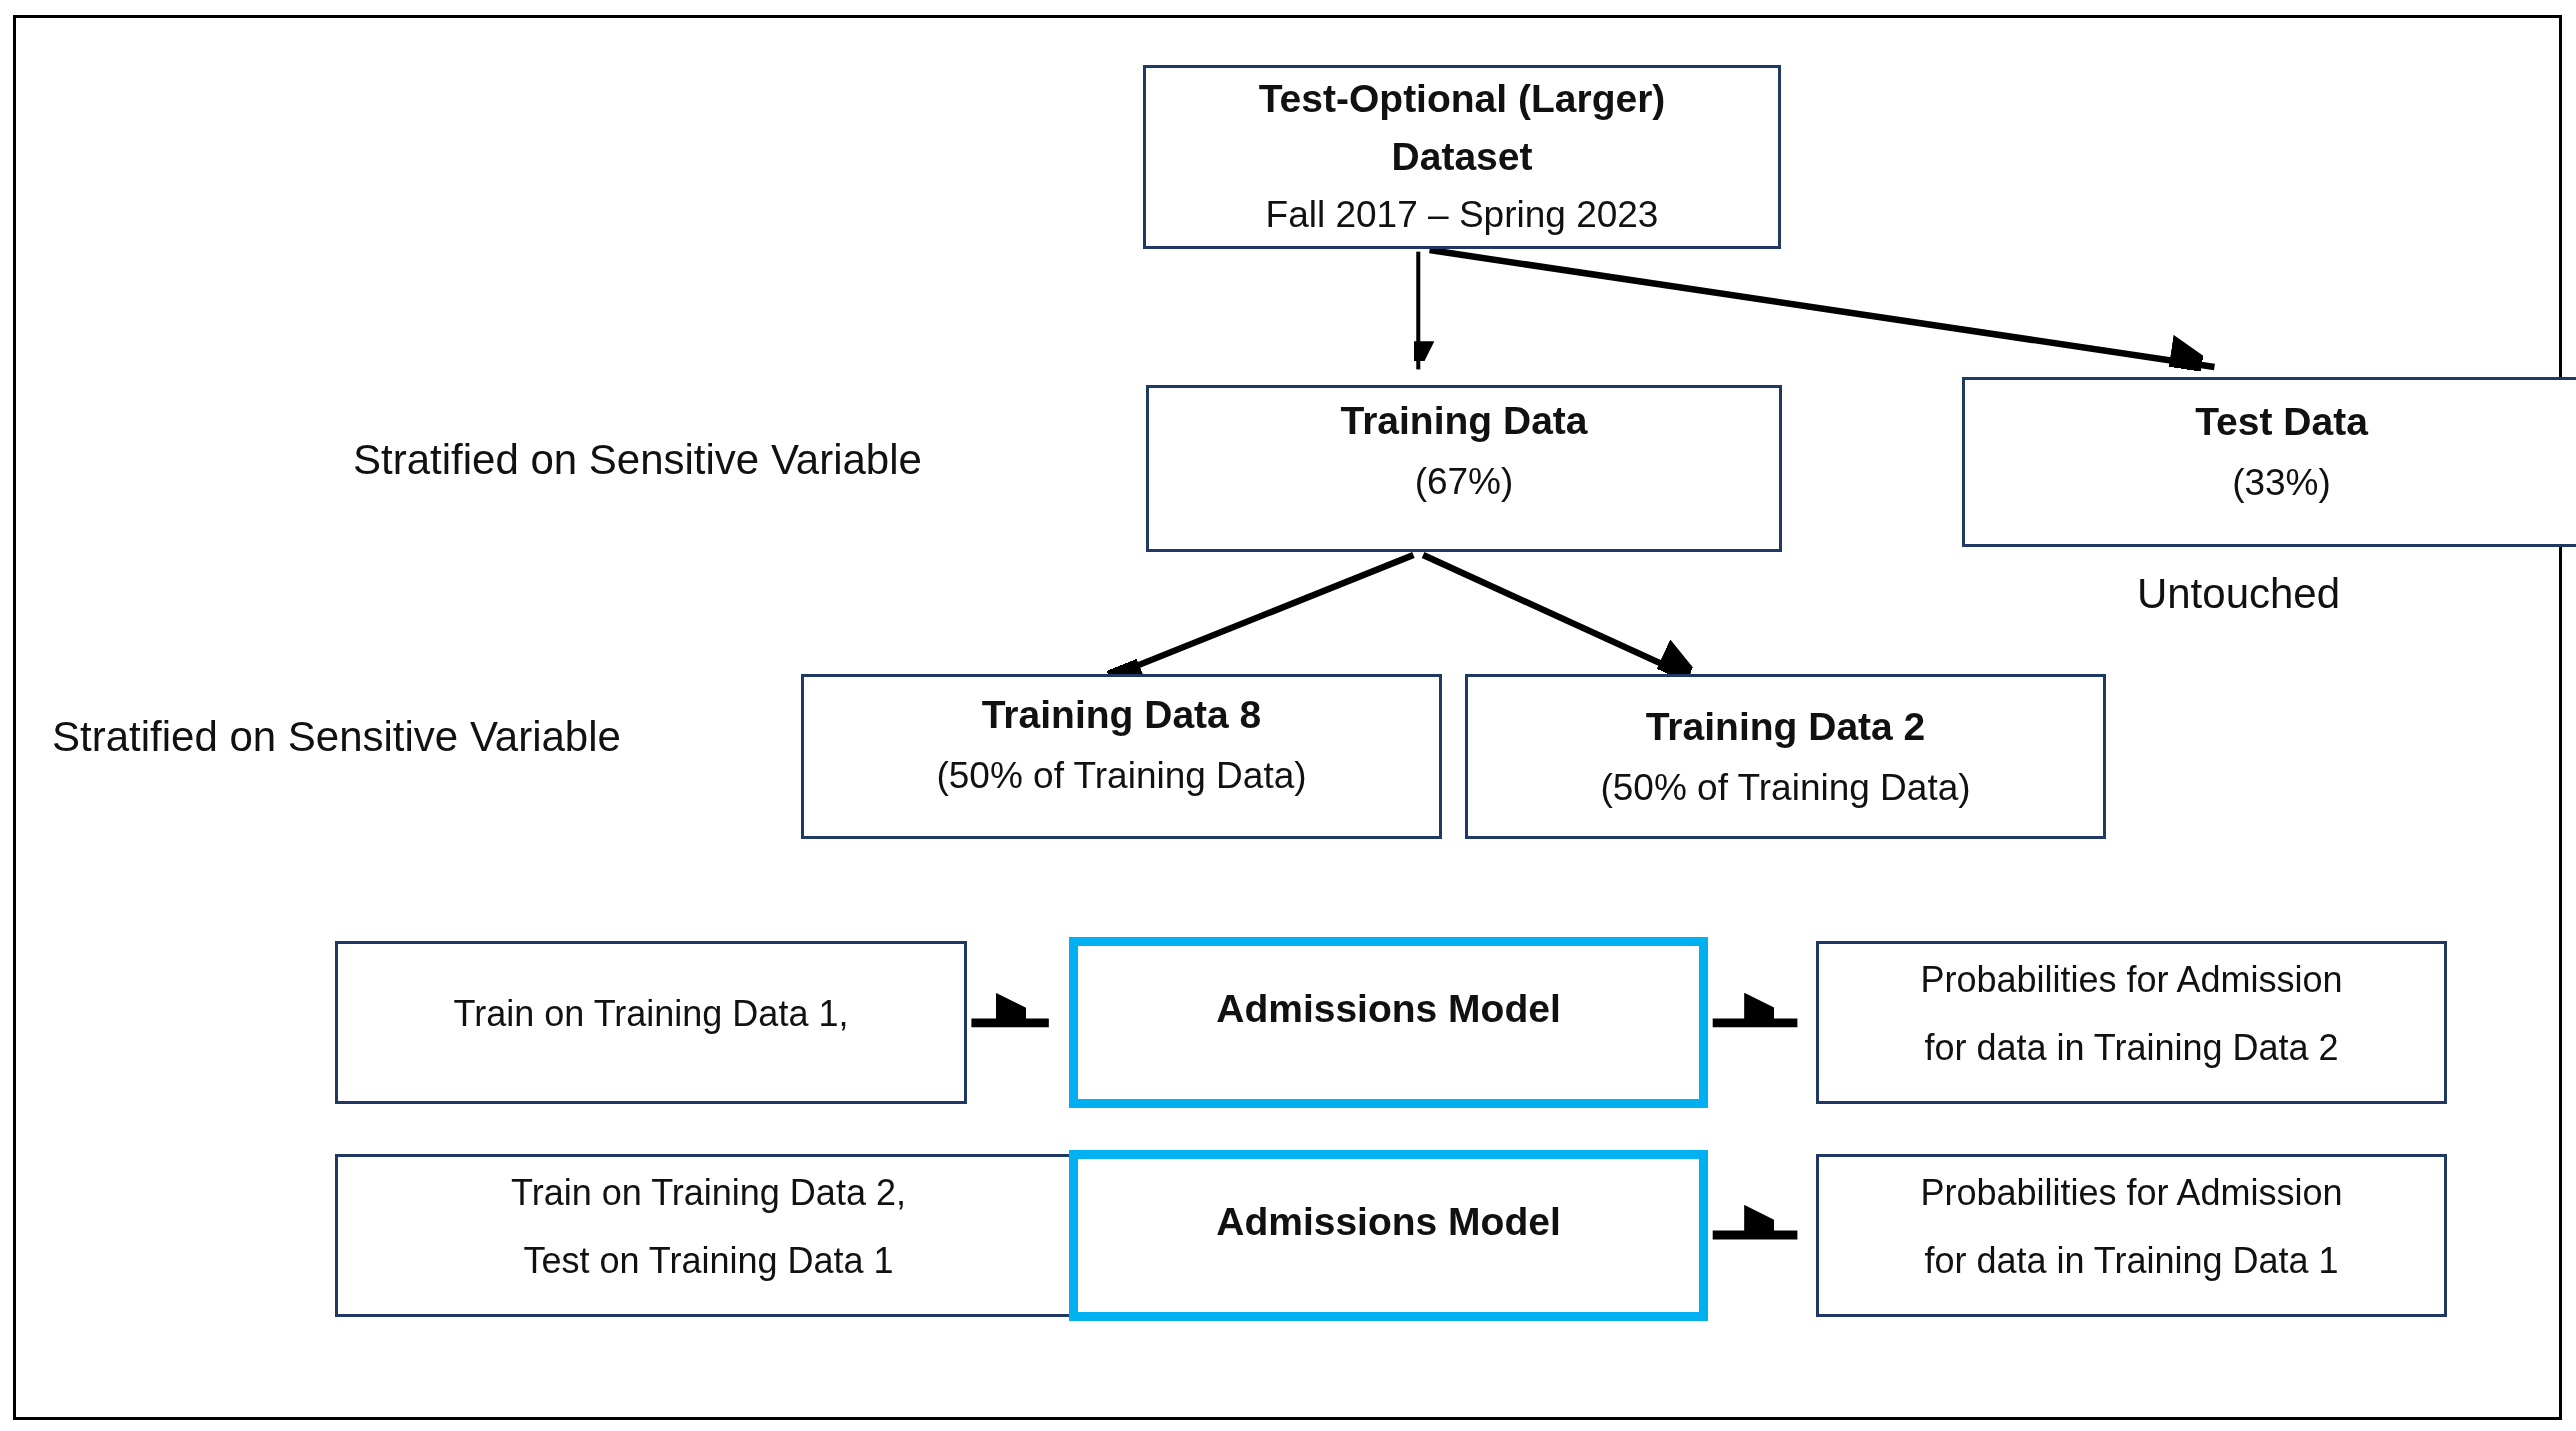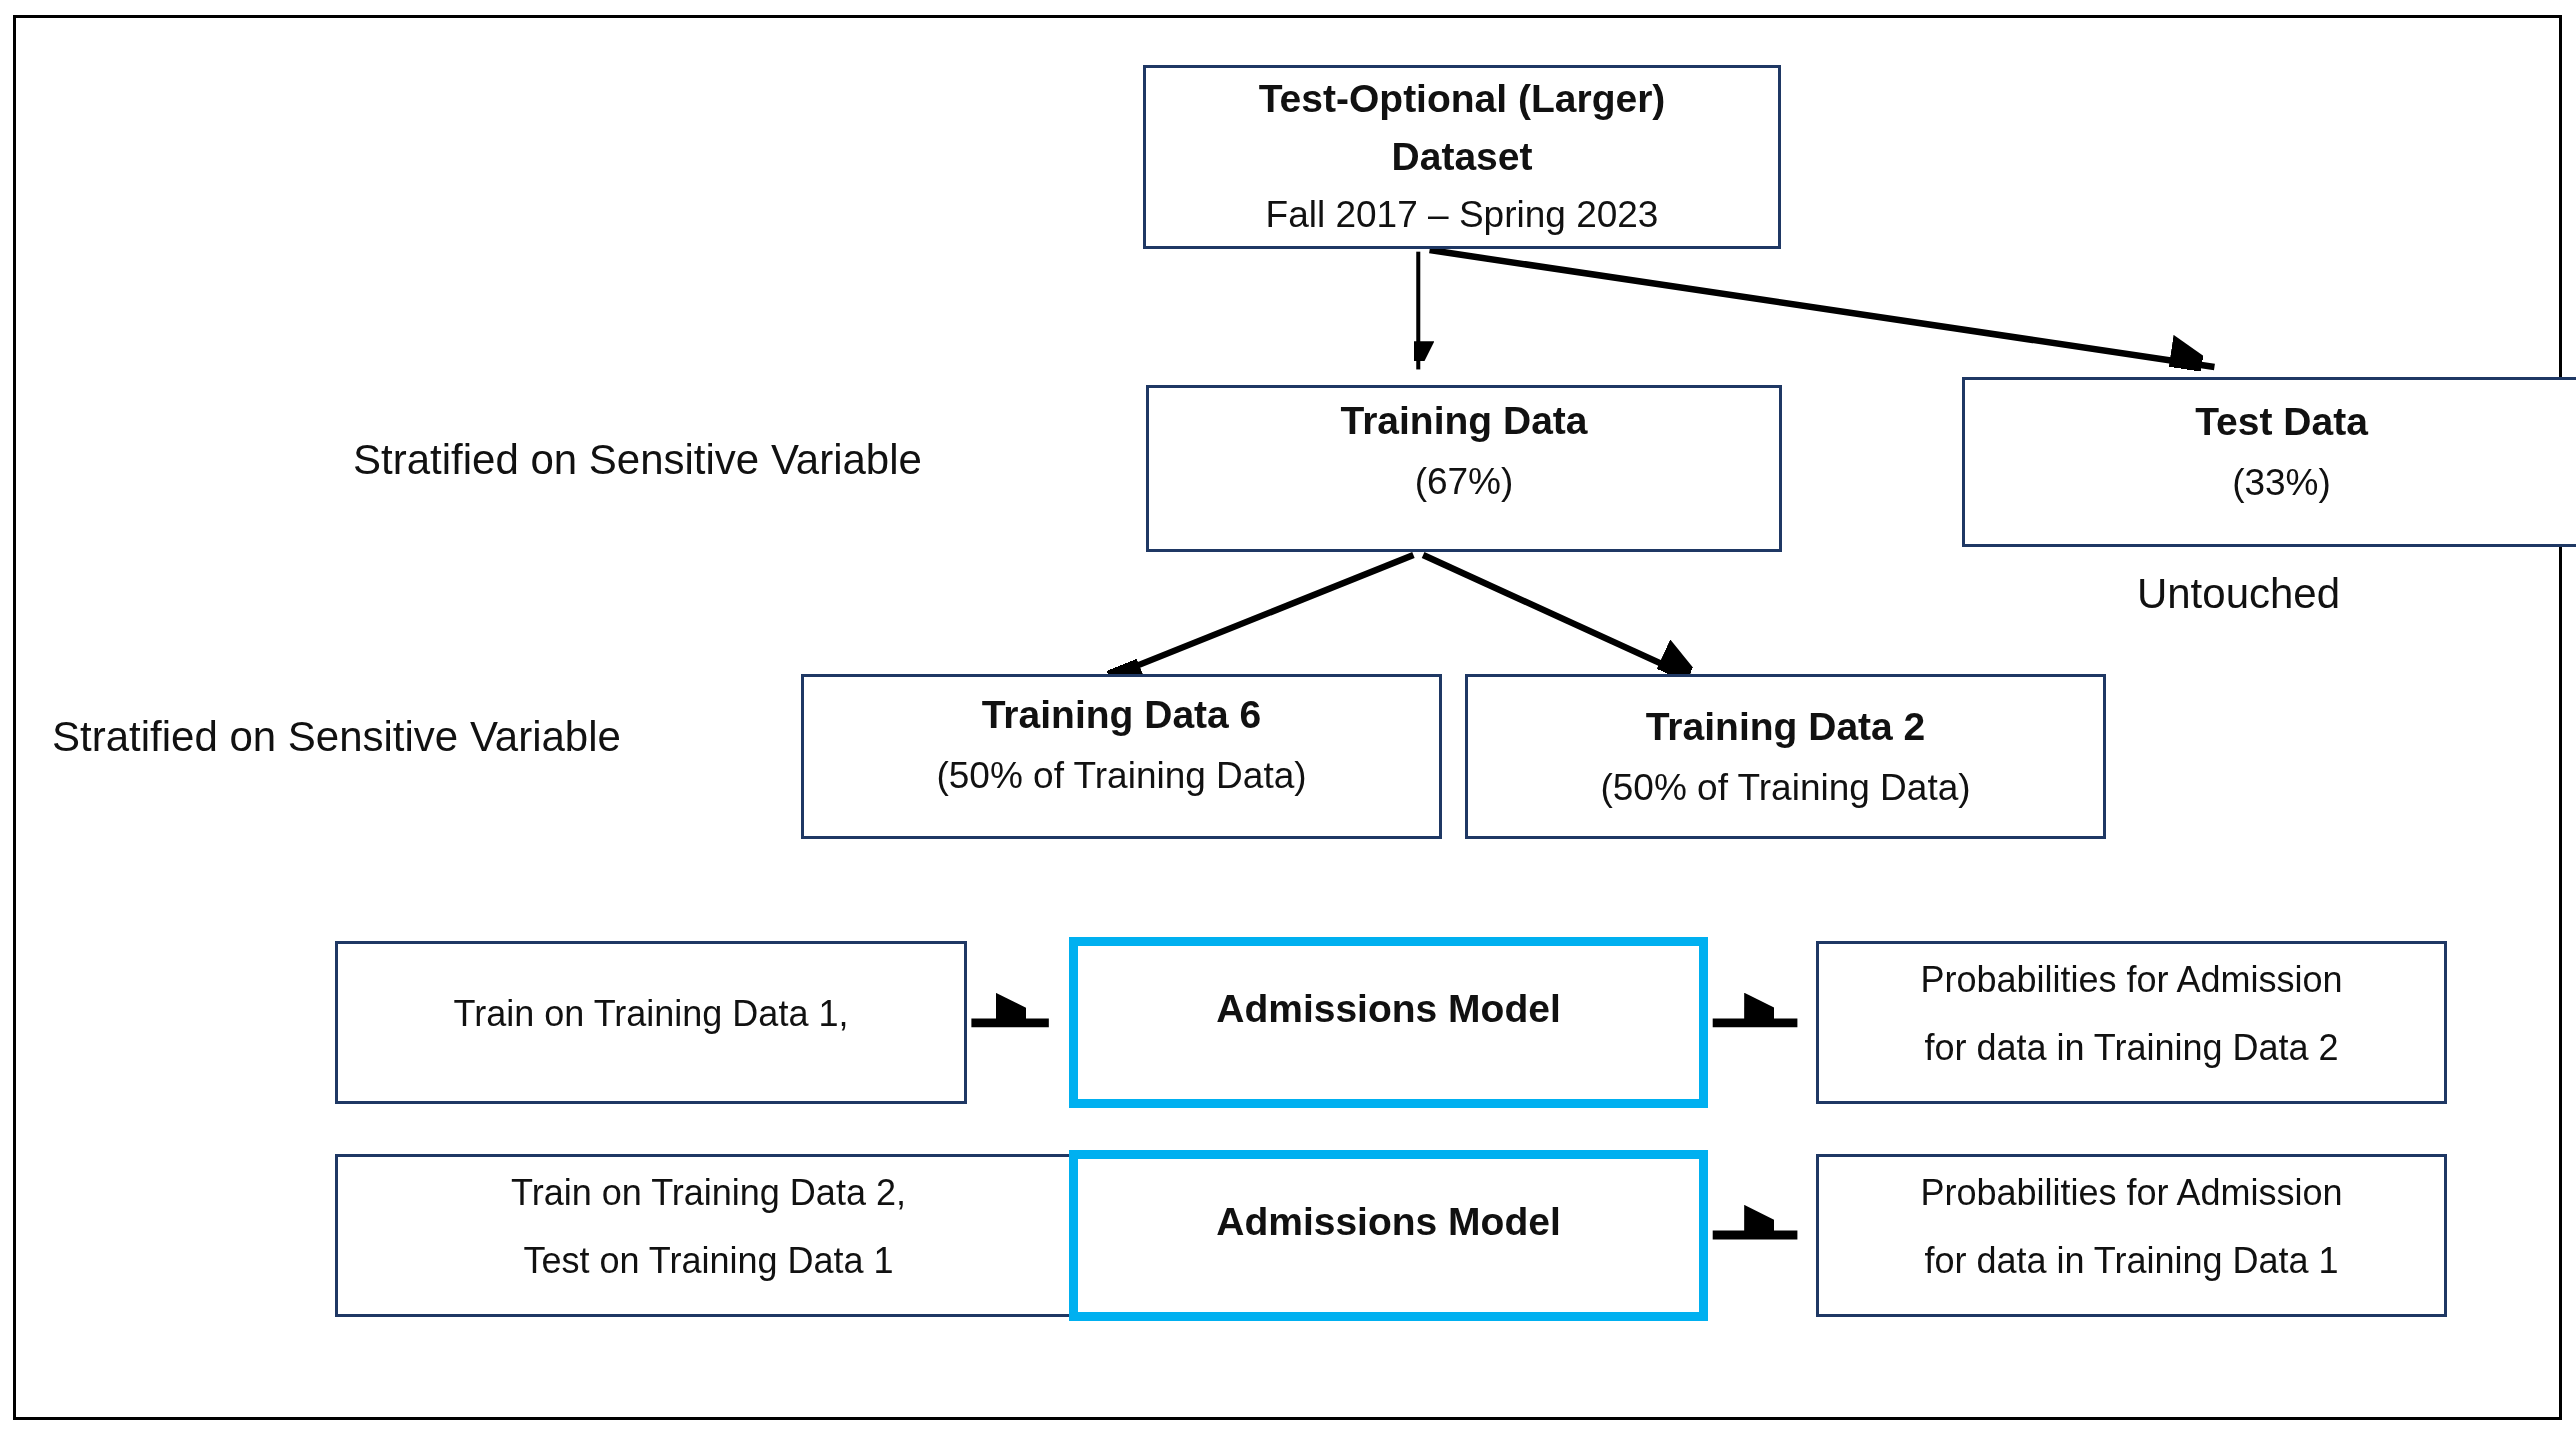--- a/index.html
+++ b/index.html
@@ -124,21 +124,21 @@
 
   <div class="box test-box">
     <span class="line t">Test Data</span>
     <span class="line s">(33%)</span>
   </div>
   <div class="label untouched-label">Untouched</div>
 
   <div class="label split-label-bottom">Stratified on Sensitive Variable</div>
 
   <div class="box td1-box">
-    <span class="line t">Training Data 6</span>
+    <span class="line t">Training Data 8</span>
     <span class="line s">(50% of Training Data)</span>
   </div>
 
   <div class="box td2-box">
     <span class="line t">Training Data 2</span>
     <span class="line s">(50% of Training Data)</span>
   </div>
 
   <div class="io-box r1-input">
     <span class="line">Train on Training Data 1,</span>

